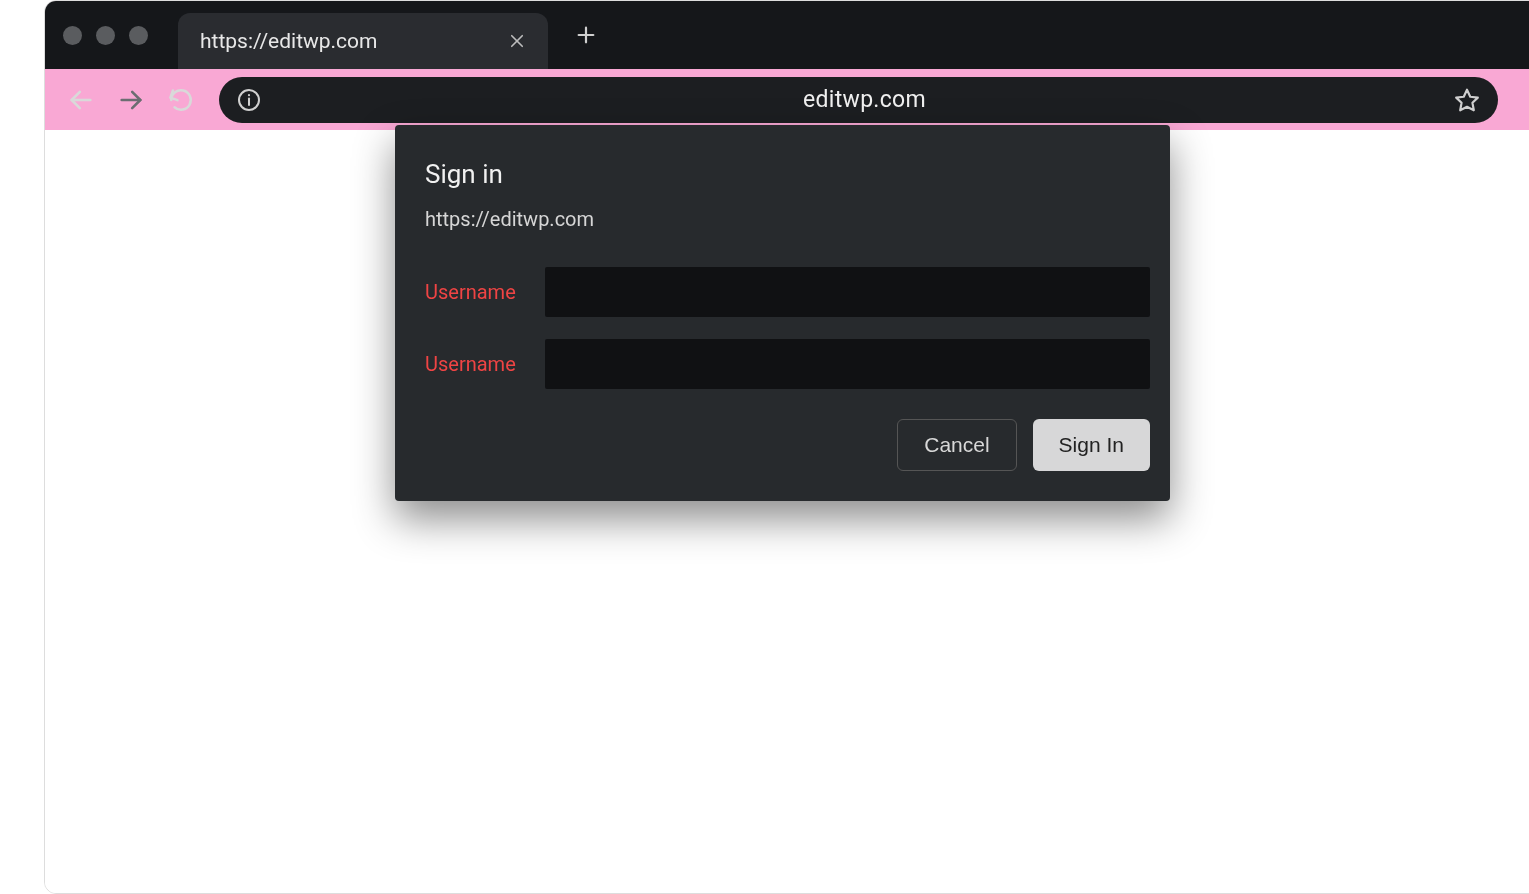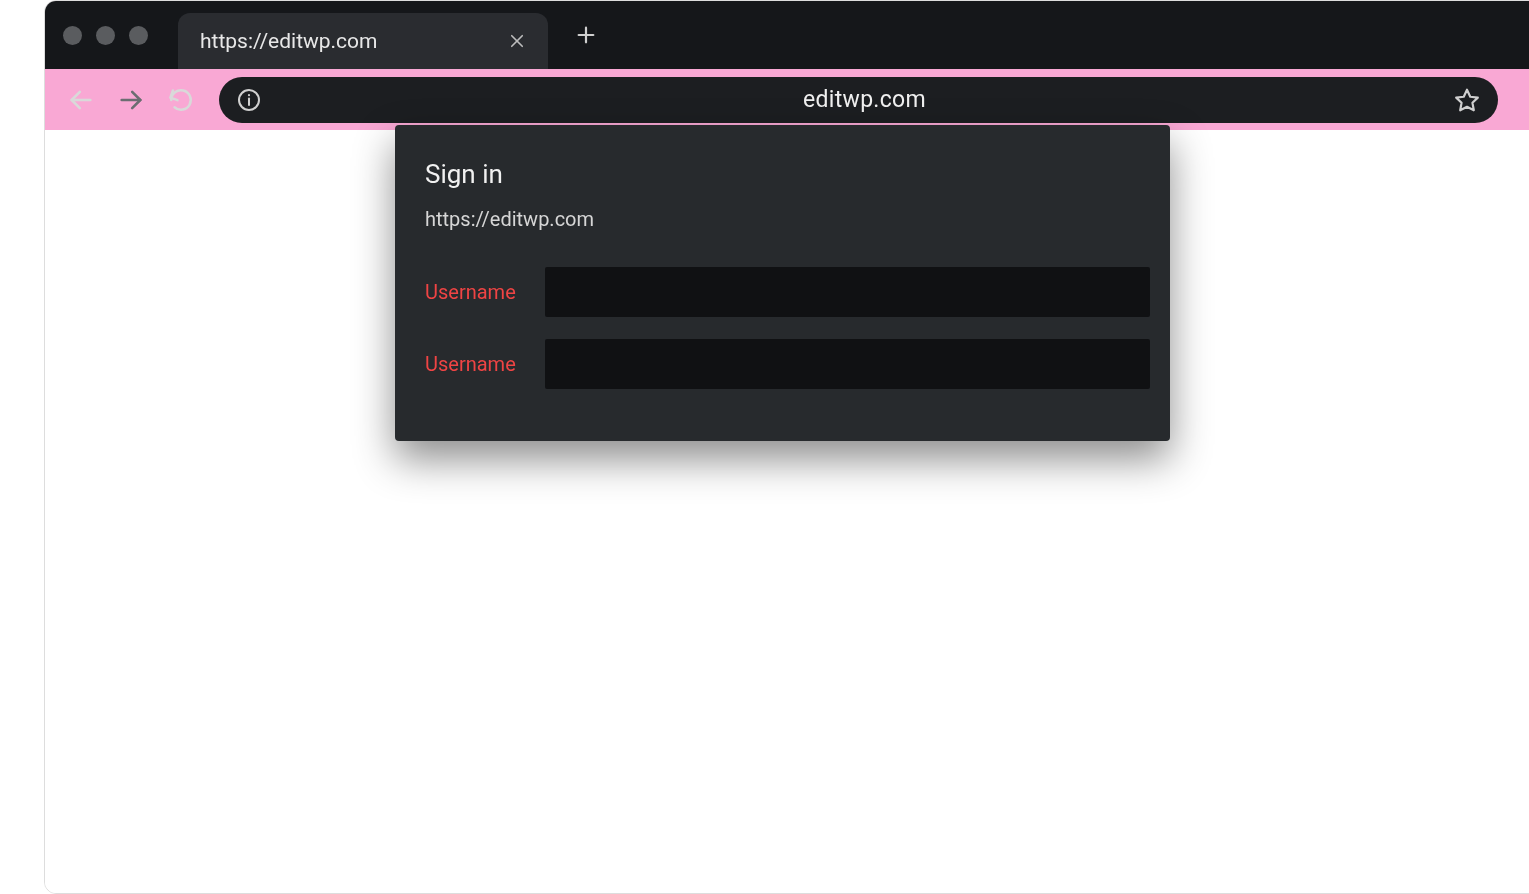--- a/index.html
+++ b/index.html
@@ -250,16 +250,20 @@
       <div class="auth-row">
         <div class="auth-label">Username</div>
         <input class="auth-input" type="text" value="" style="">
       </div>
 
       <div class="auth-row">
         <div class="auth-label">Username</div>
         <input class="auth-input" type="password" value="" style="">
       </div>
 
+      <div class="auth-actions">
+        <button class="btn btn-cancel">Cancel</button>
+        <button class="btn btn-primary">Sign In</button>
+      </div>
     </div>
   </div>
 
 </div>
 
 </body></html>

